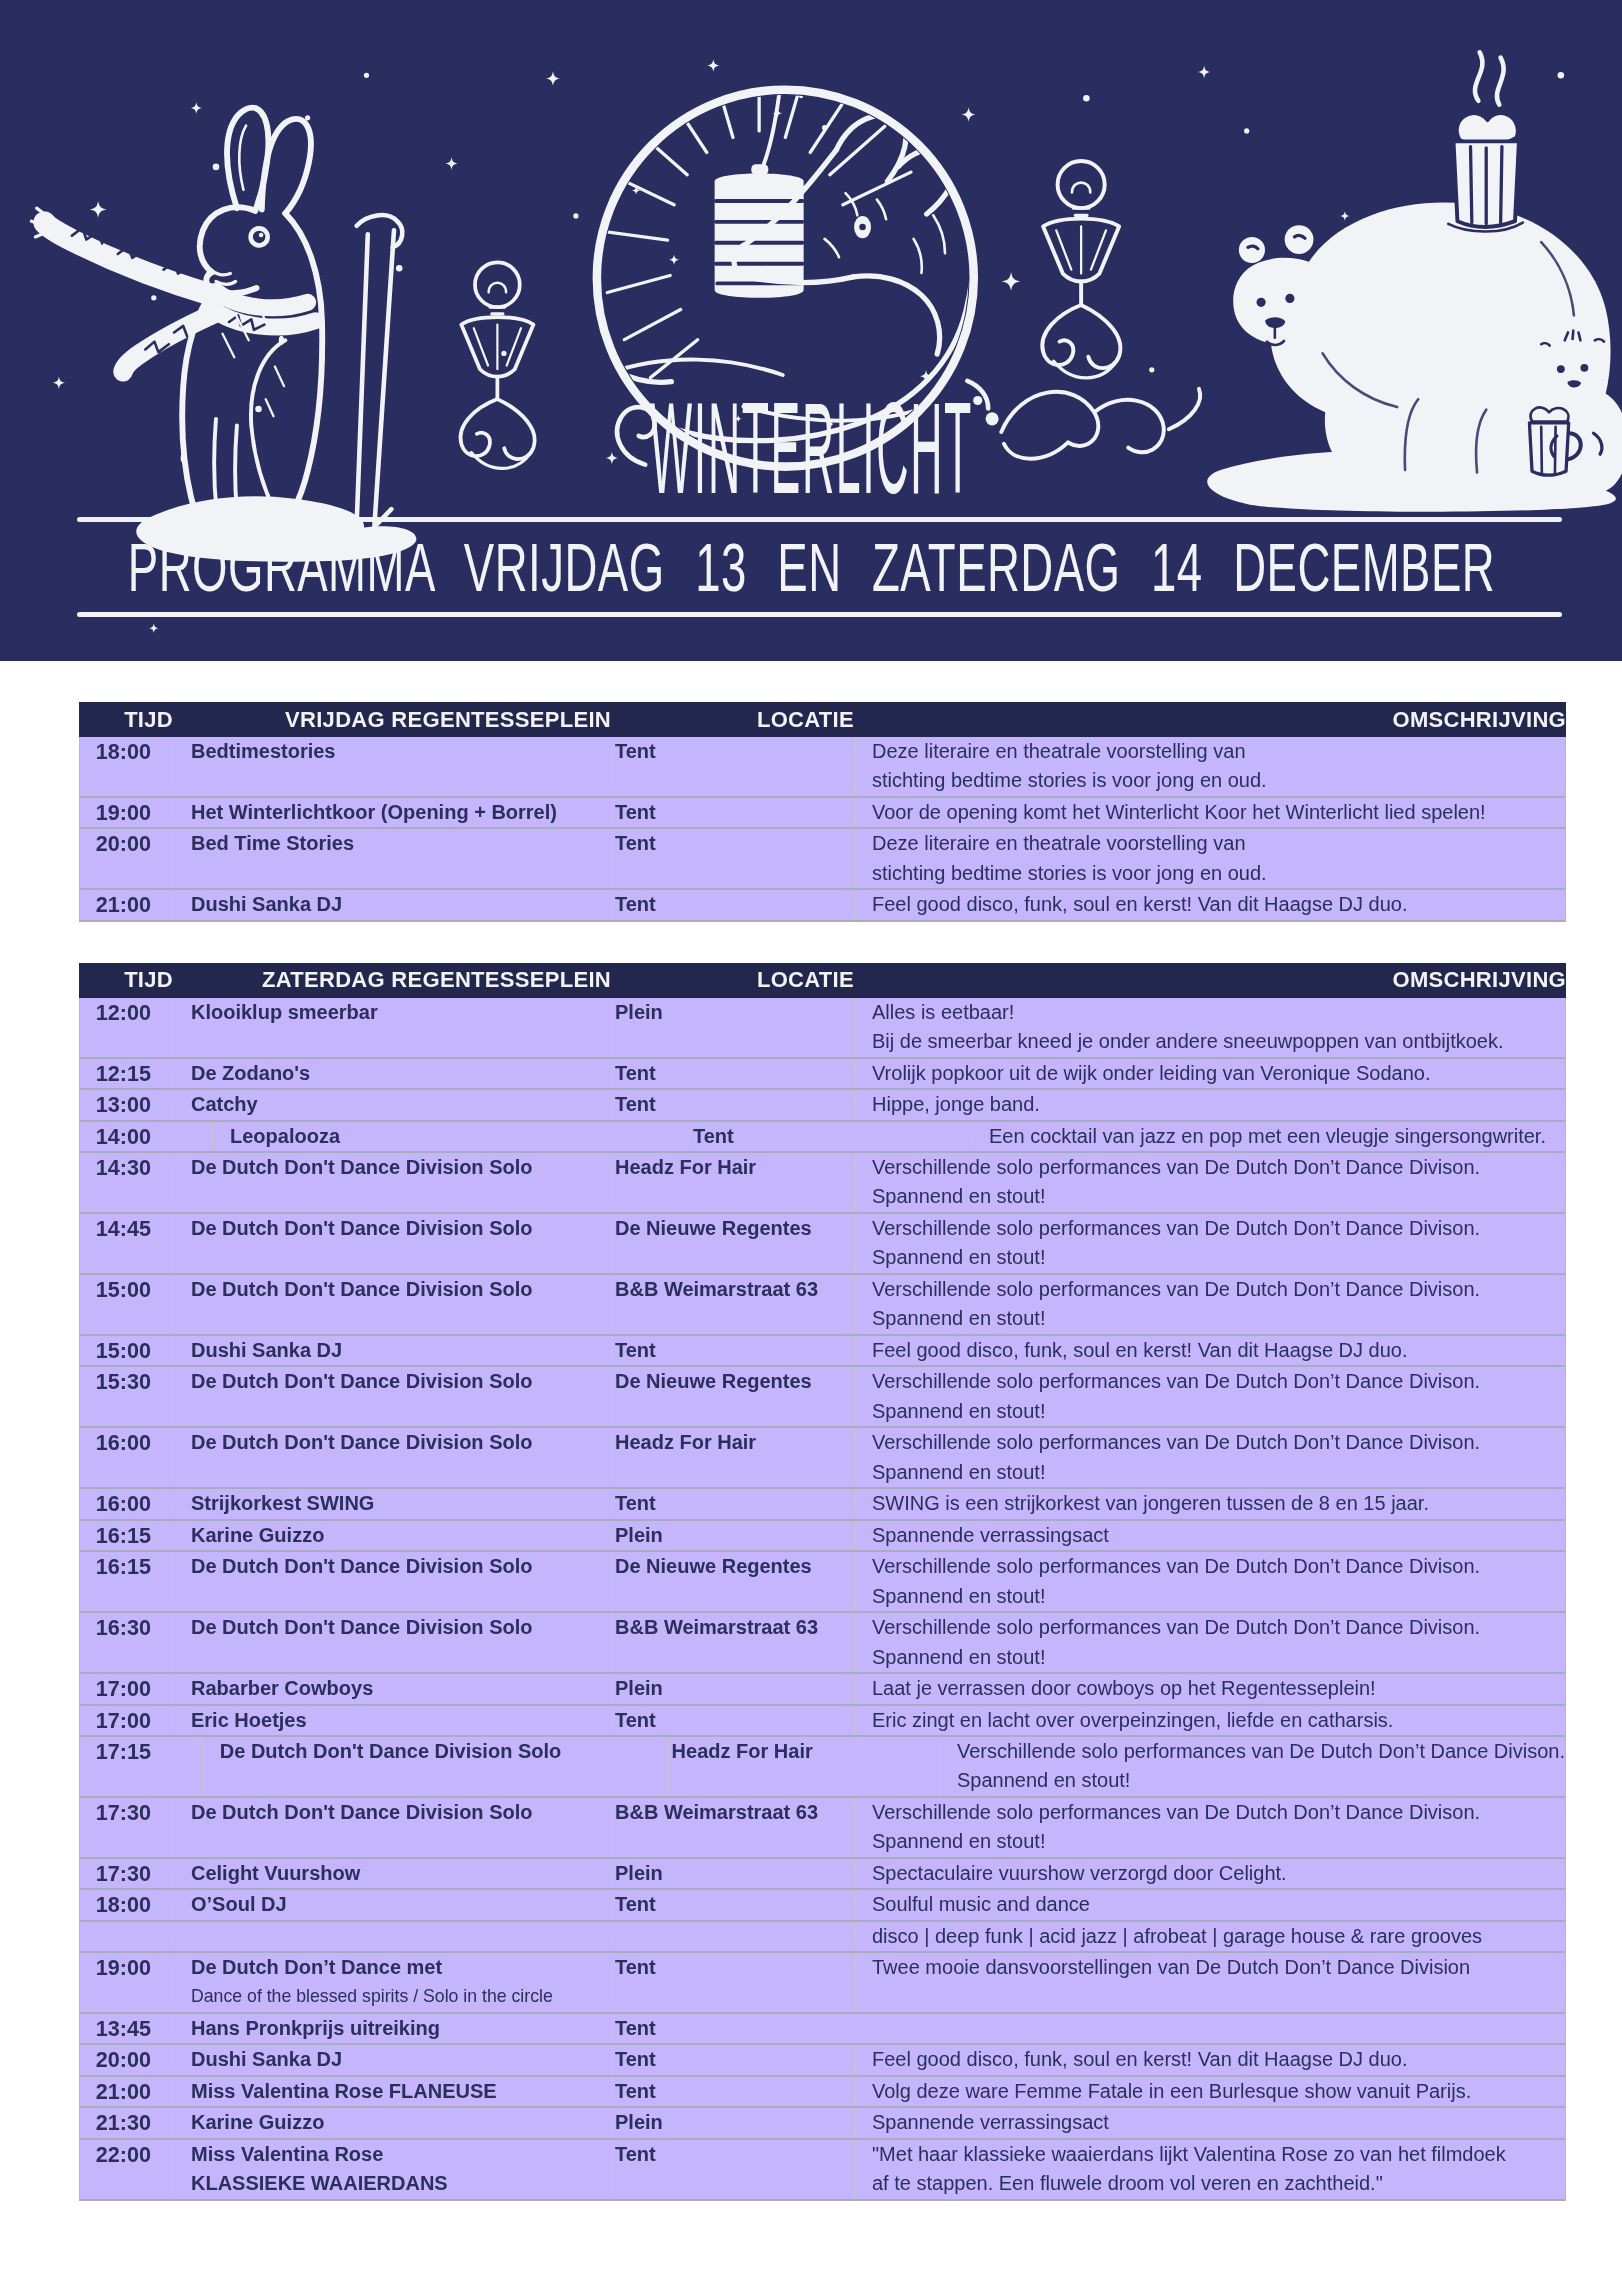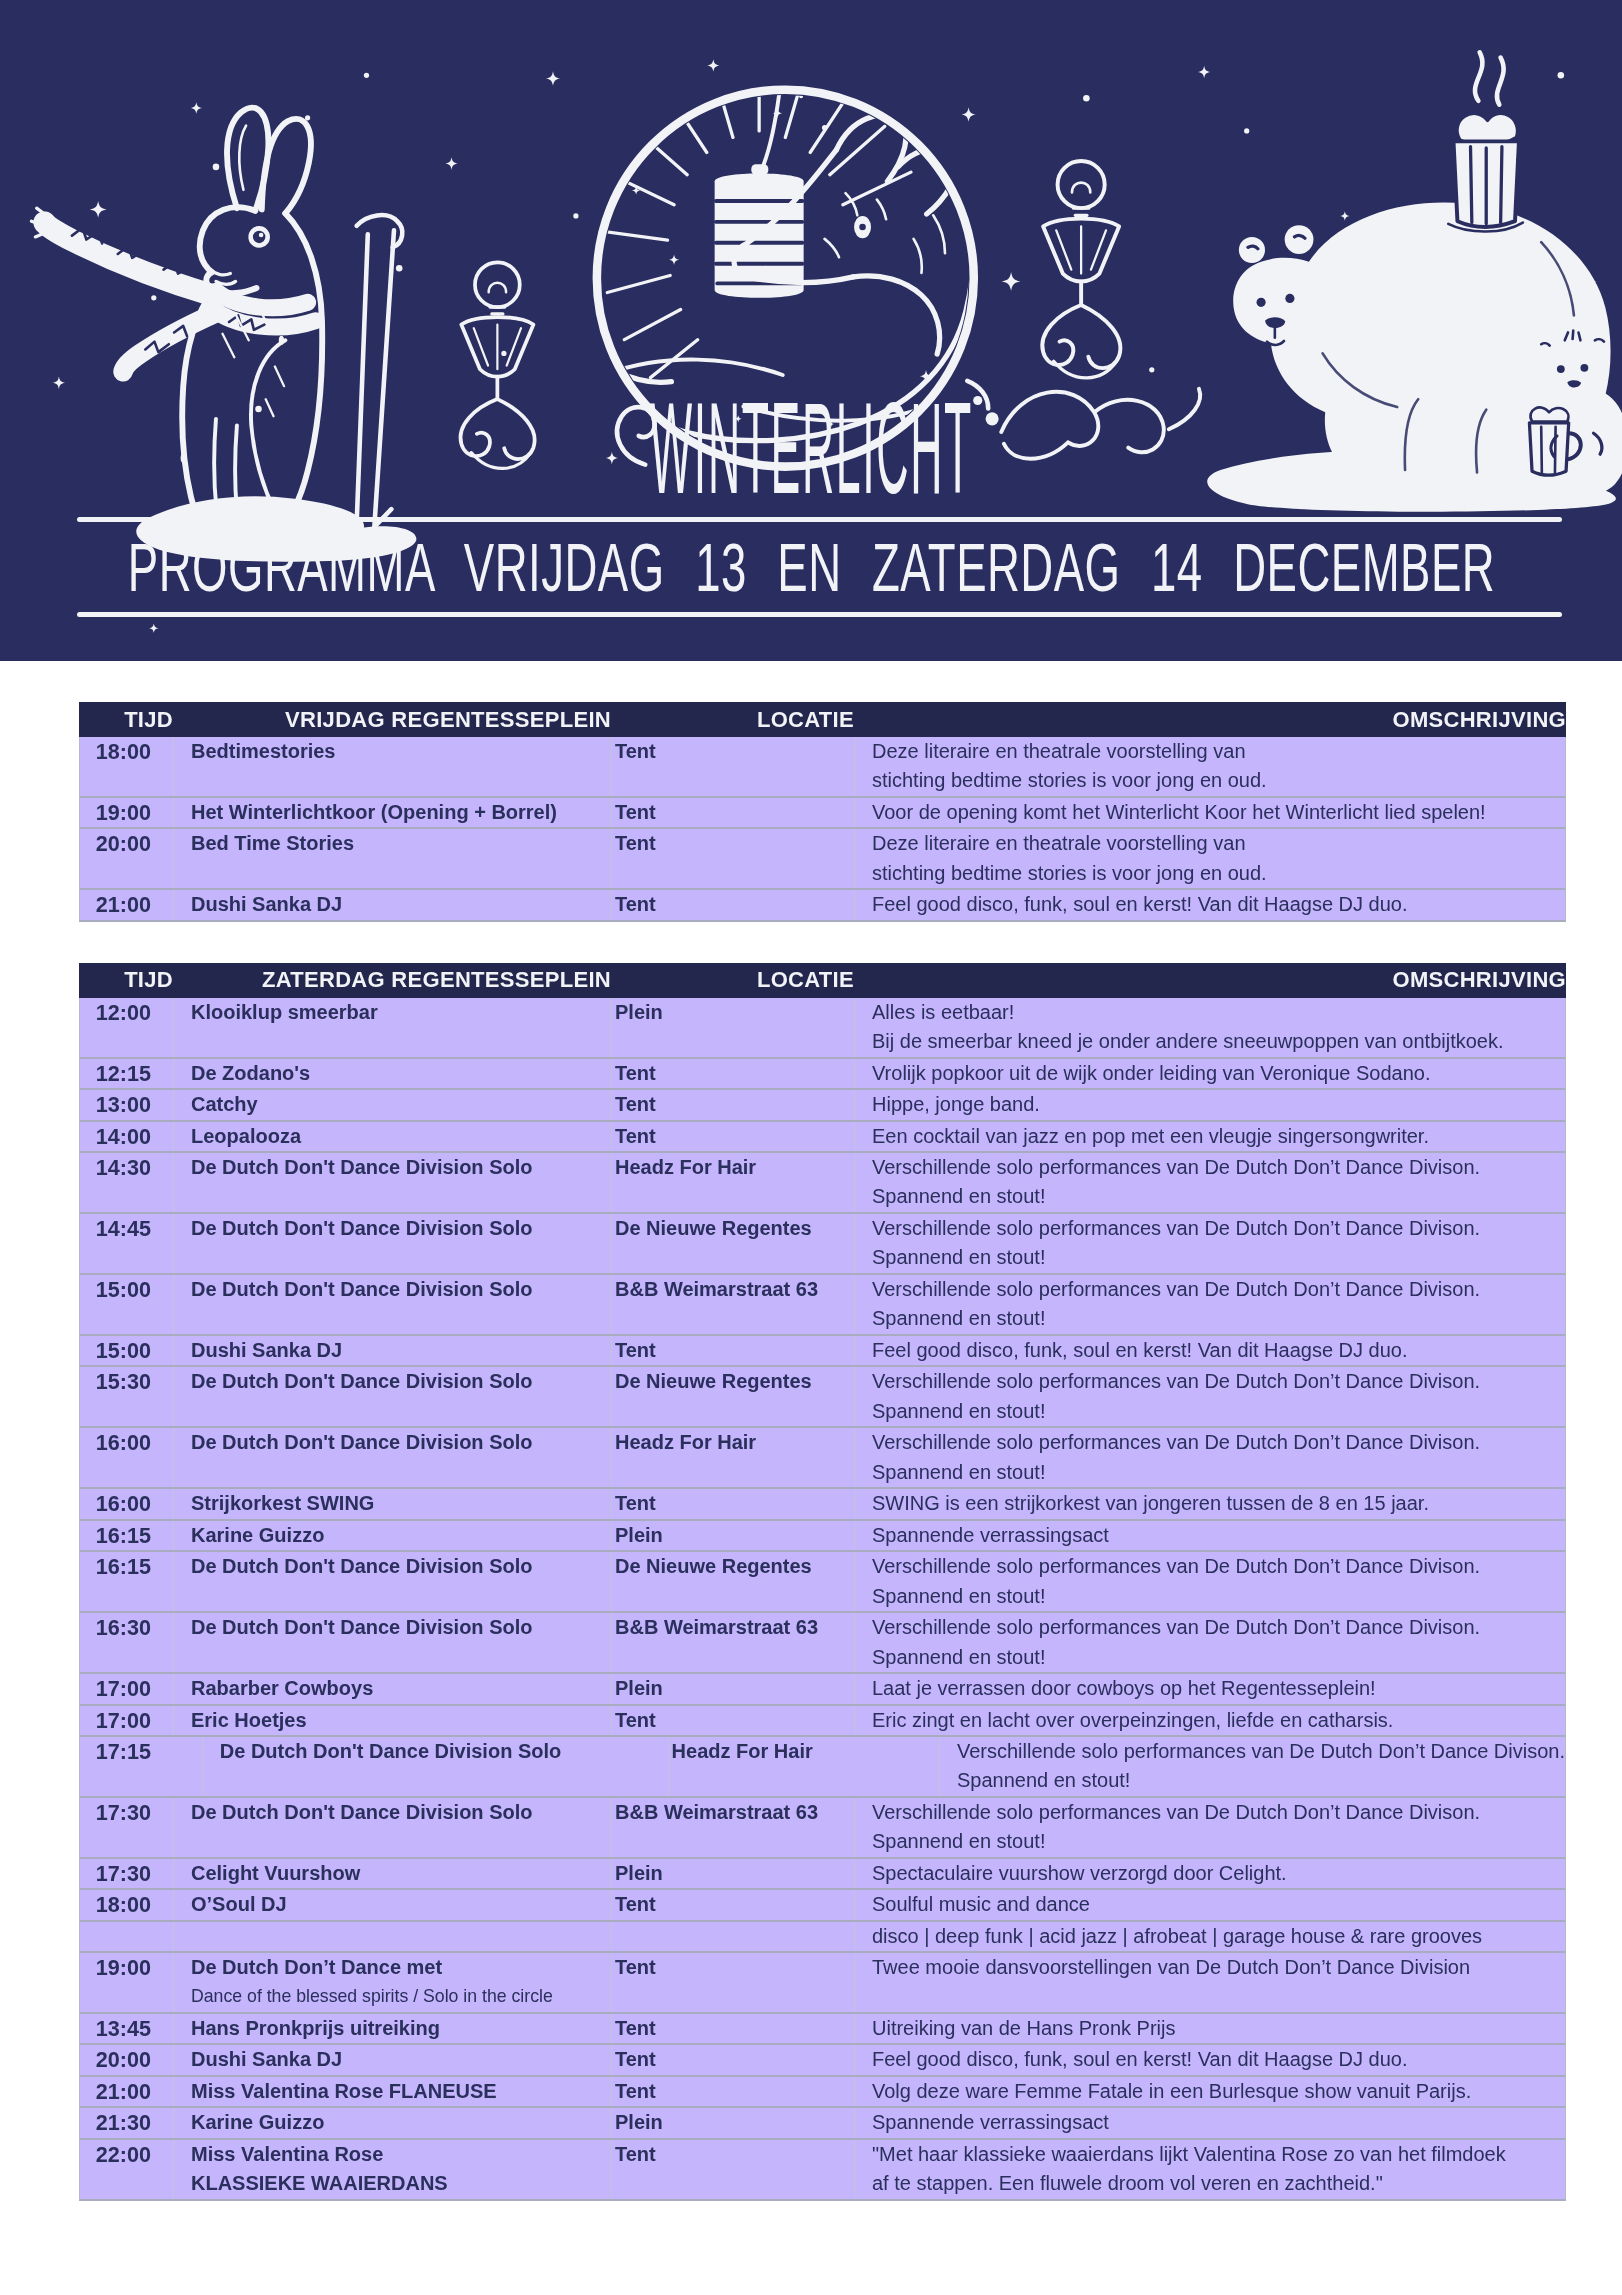--- a/index.html
+++ b/index.html
@@ -355,21 +355,21 @@
             <div class="td td-name">
               <div class="line b">Catchy</div>
             </div>
             <div class="td td-loc">
               <div class="line b">Tent</div>
             </div>
             <div class="td td-oms">
               <div class="line">Hippe, jonge band.</div>
             </div>
           </div>
-          <div class="tr" style="height: 29.4px;">
+          <div class="tr" style="height: 29.4px; gap: 39px;">
             <div class="td td-tijd">
               <div class="line b">14:00</div>
             </div>
             <div class="td td-name">
               <div class="line b">Leopalooza</div>
             </div>
             <div class="td td-loc">
               <div class="line b">Tent</div>
             </div>
             <div class="td td-oms">
@@ -640,23 +640,20 @@
           </div>
           <div class="tr" style="height: 29.4px;">
             <div class="td td-tijd">
               <div class="line b">13:45</div>
             </div>
             <div class="td td-name">
               <div class="line b">Hans Pronkprijs uitreiking</div>
             </div>
             <div class="td td-loc">
               <div class="line b">Tent</div>
-            </div>
-            <div class="td td-oms">
-              <div class="line">Uitreiking van de Hans Pronk Prijs</div>
             </div>
           </div>
           <div class="tr" style="height: 29.4px;">
             <div class="td td-tijd">
               <div class="line b">20:00</div>
             </div>
             <div class="td td-name">
               <div class="line b">Dushi Sanka DJ</div>
             </div>
             <div class="td td-loc">

